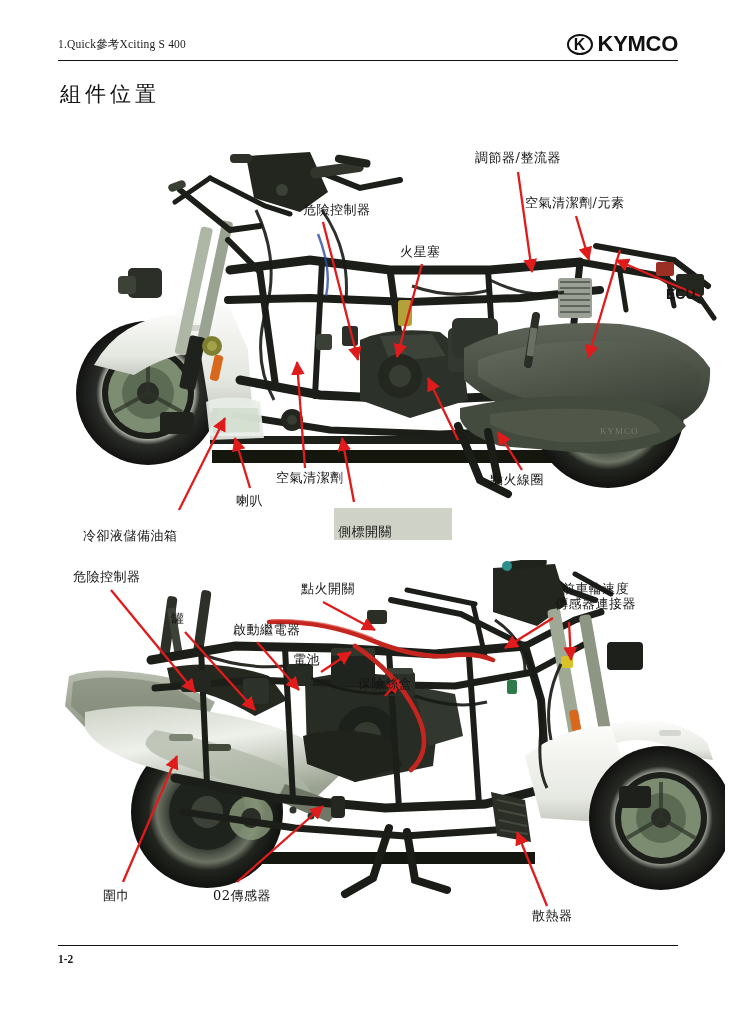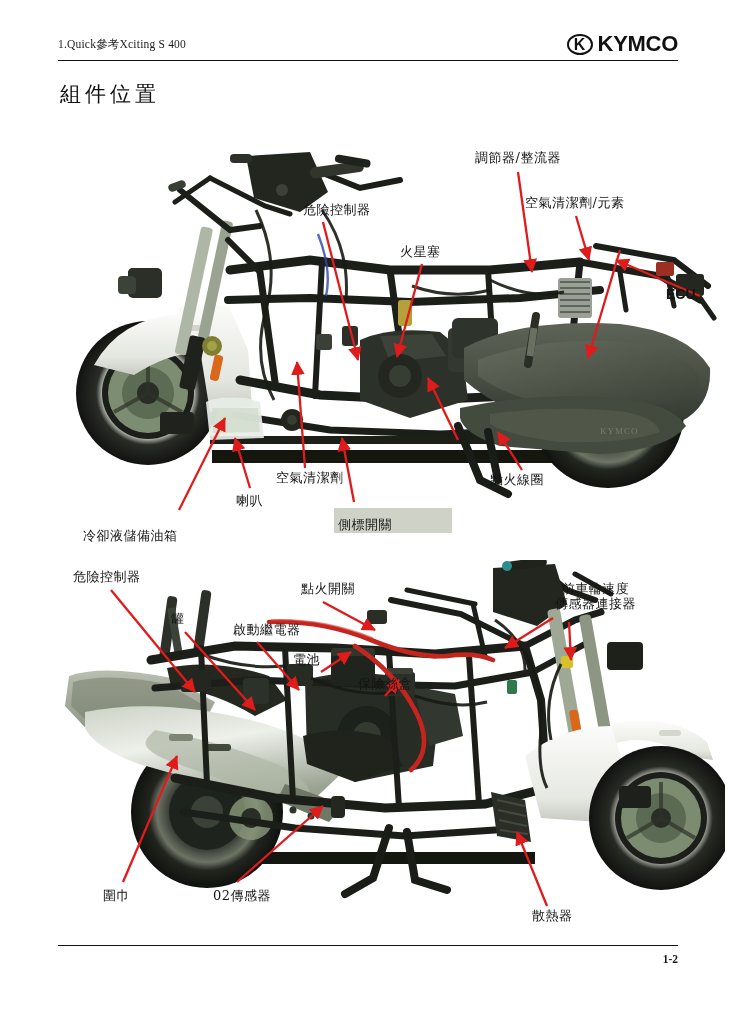--- a/index.html
+++ b/index.html
@@ -127,21 +127,21 @@
     text-align: center;
   }
   .label.bold-sans {
     font-family: "Liberation Sans", sans-serif;
     font-weight: 700;
     font-size: 14px;
     letter-spacing: 0;
   }
   .label.highlight {
     background: #cfd2c6;
-    padding: 9px 60px 1px 4px;
+    padding: 16px 60px 1px 4px;
   }
   .label .l2 { display: block; }
 
   
   .leaders {
     position: absolute;
     inset: 0;
     pointer-events: none;
   }
 
@@ -152,21 +152,21 @@
     top: 945px;
     width: 620px;
     height: 0;
     border-top: 1.6px solid #111;
   }
   #footer-text {
     position: absolute;
     left: 58px;
     top: 953px;
     width: 620px;
-    text-align: right;
+    text-align: left;
     font-family: "Liberation Serif", serif;
     font-weight: 700;
     font-size: 11.5px;
     color: #1c1c1c;
   }
 </style>
 </head>
 <body>
 
 <div id="page">

